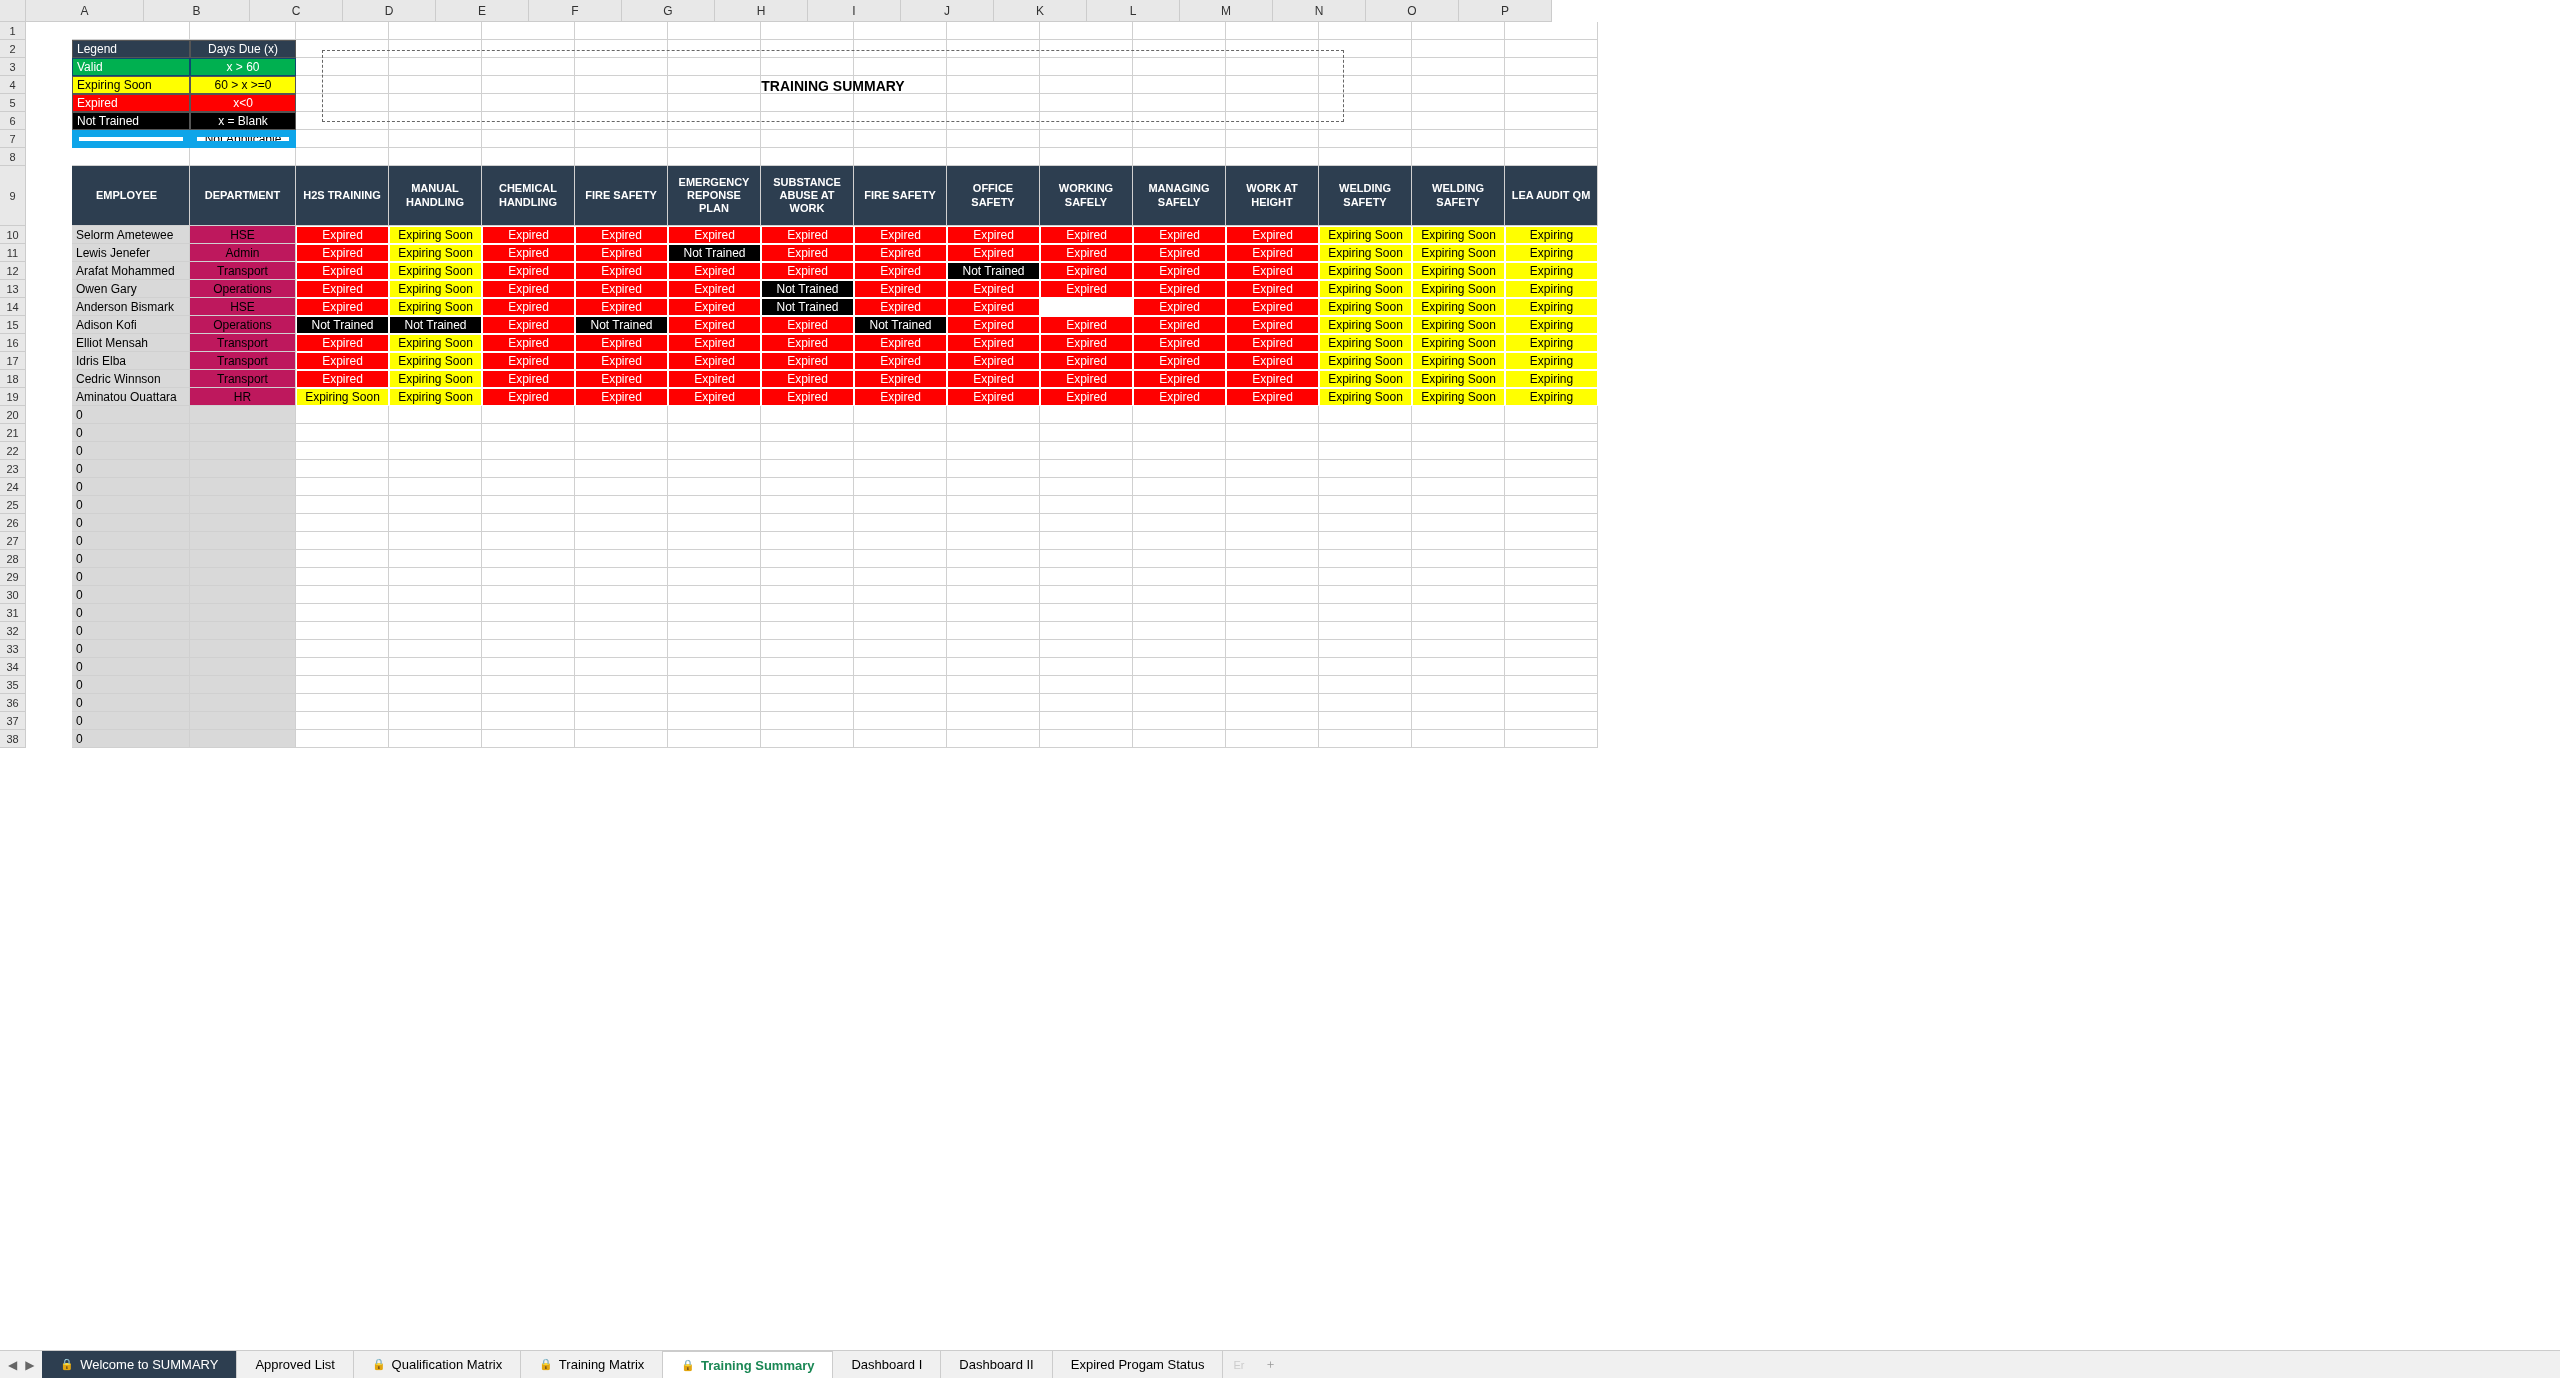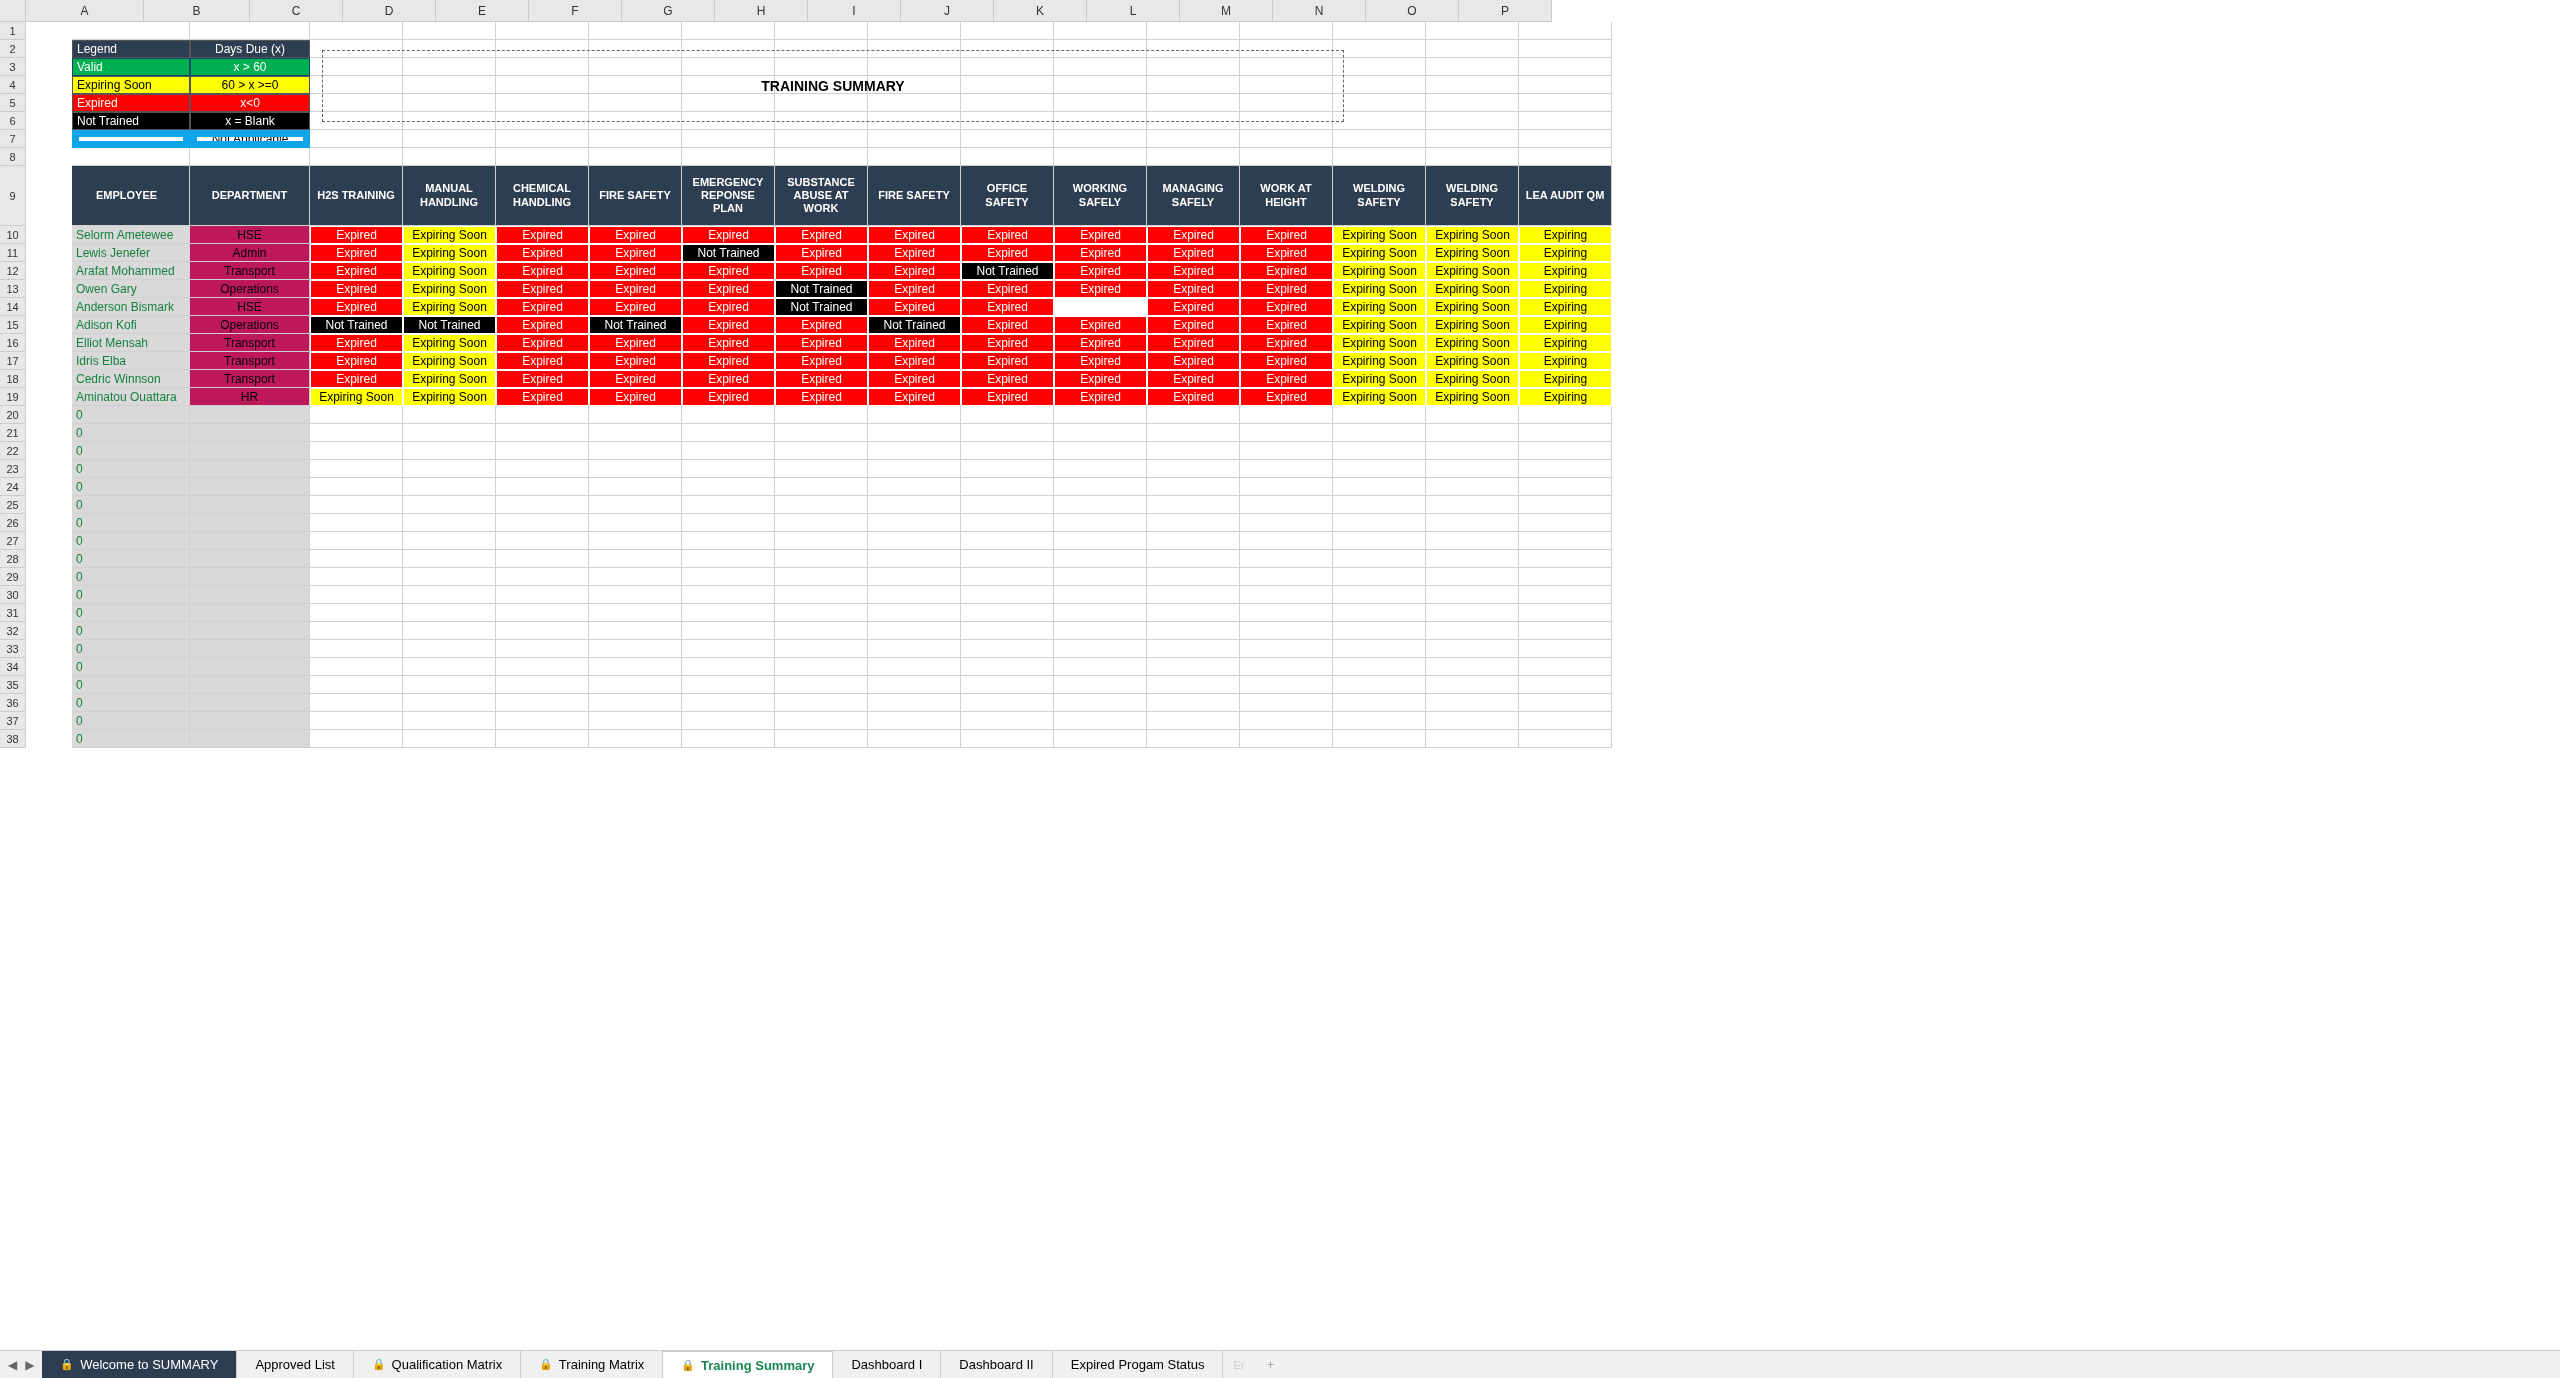--- a/index.html
+++ b/index.html
@@ -19,21 +19,21 @@
 
 
 .grid { position: absolute; top: 22px; left: 26px; }
 
 .row { display: flex; height: 18px; }
 .row.tall { height: 60px; }
 .cell { border-right: 1px solid #d0d0d0; border-bottom: 1px solid #d0d0d0; overflow: hidden; white-space: nowrap; display: flex; align-items: center; padding: 0 4px; font-size: 12px; }
 
 
 .cA { width: 118px; margin-left: 46px; }
-.cB { width: 120px; }
+.cB { width: 106px; }
 .cC, .cD, .cE, .cF, .cG, .cH, .cI, .cJ, .cK, .cL, .cM, .cN, .cO, .cP { width: 93px; }
 
 
 .legend-header { background: #2d3e50; color: #fff; border: 1px solid #555; }
 .legend-valid { background: #00b050; color: #fff; border: 1px solid #0c4a6e; }
 .legend-soon { background: #ffff00; color: #000; border: 1px solid #555; }
 .legend-expired { background: #ff0000; color: #fff; border: 1px solid #555; }
 .legend-nottrained { background: #000; color: #fff; border: 1px solid #555; }
 .legend-na { background: #fff; color: #000; border: 7px solid #0ea5e9; }
 
@@ -41,21 +41,21 @@
 
 
 .title-box { position: absolute; left: 322px; top: 50px; width: 1022px; height: 72px; border: 1px dashed #666; display: flex; align-items: center; justify-content: center; }
 .title-box span { font-weight: bold; font-size: 14px; }
 
 
 .data-header { background: #2d3e50; color: #fff; font-weight: bold; font-size: 11px; justify-content: center; text-align: center; white-space: normal; line-height: 1.2; padding: 2px 4px; }
 .data-header.left { justify-content: flex-start; text-align: left; padding-left: 24px; }
 
 
-.data-emp { background: #d9d9d9; color: #15803d; }
+.data-emp { background: #d9d9d9; color: #000000; }
 .data-dept { background: #be185d; color: #000; justify-content: center; }
 .status-expired { background: #ff0000; color: #fff; justify-content: center; border: 1px solid #fff; }
 .status-soon { background: #ffff00; color: #000; justify-content: center; border: 1px solid #fff; }
 .status-nottrained { background: #000; color: #fff; justify-content: center; border: 1px solid #fff; }
 .status-blank { background: #fff; border: 1px solid #fff; }
 
 .zero-row .cA { background: #d9d9d9; }
 .zero-row .cB { background: #d9d9d9; }
 
 

